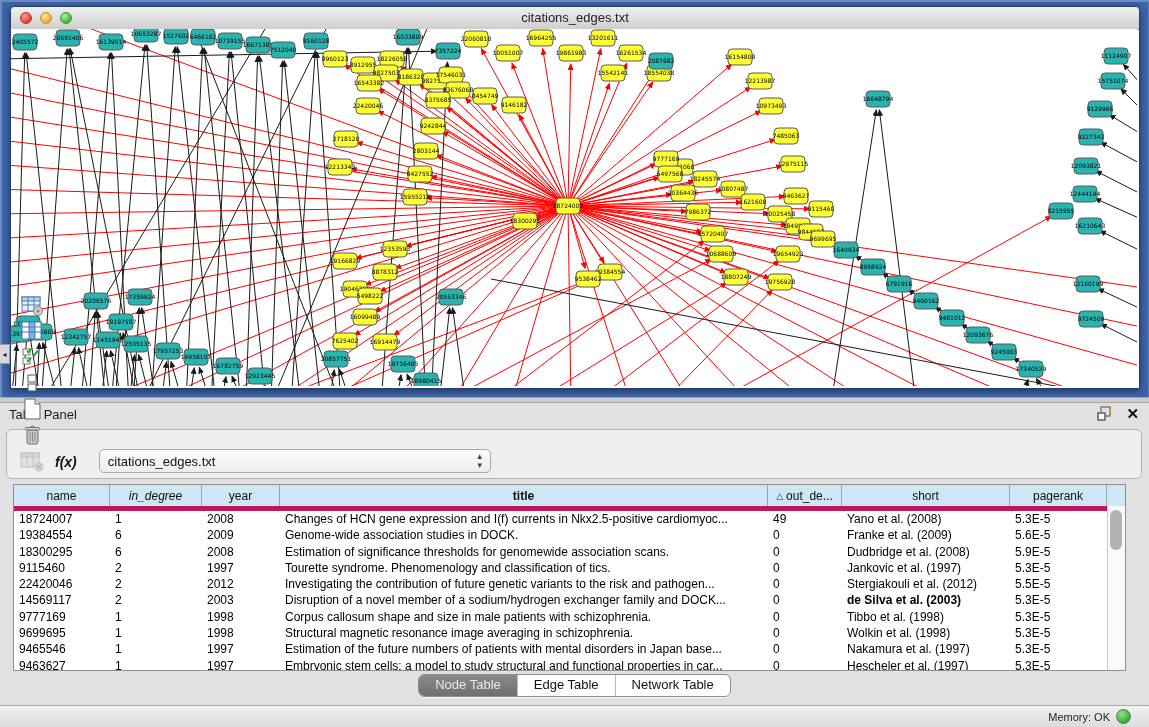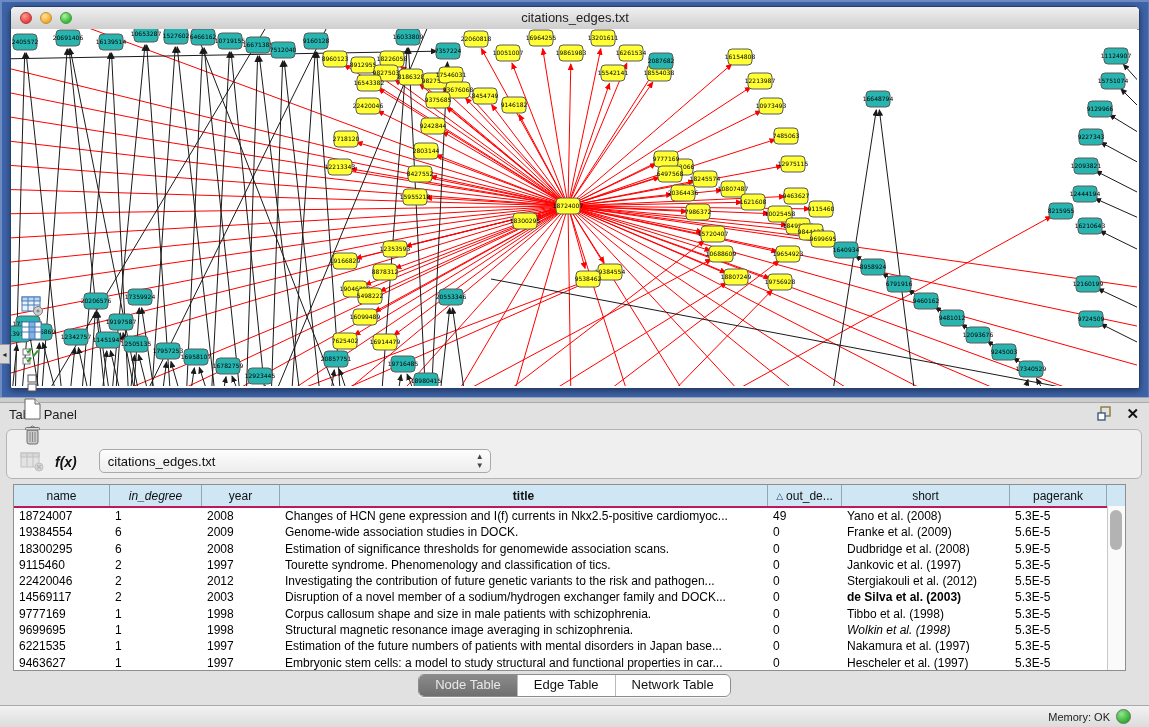--- a/index.html
+++ b/index.html
@@ -44,21 +44,21 @@
   .tbtn{width:26px;height:26px;margin-right:8px;display:flex;align-items:flex-end;justify-content:center;}
   .tbtn svg{display:block;}
   #fx-btn{font-size:14px;font-style:italic;font-weight:bold;color:#111;padding:0 6px 3px 2px;}
   #table-dropdown{width:392px;height:24px;margin-left:16px;border:1px solid #a9a9a9;border-radius:5px;
                   background:linear-gradient(#fdfdfd,#ededed);display:flex;align-items:center;
                   font-size:13px;color:#111;padding:0 8px;box-sizing:border-box;position:relative;}
   #table-dropdown .spin{position:absolute;right:6px;top:2px;font-size:8px;color:#444;line-height:9px;text-align:center;}
 
   #data-table{position:absolute;left:13px;top:81px;width:1113px;height:187px;background:#fff;
               border:1px solid #8e8e8e;box-sizing:border-box;overflow:hidden;}
-  #thead{display:flex;height:21px;background:#cfe6f4;border-bottom:2px solid #be185d;}
+  #thead{display:flex;height:21px;background:#cfe6f4;border-bottom:5px solid #be185d;}
   .th{box-sizing:border-box;border-right:1px solid #93a6b5;font-size:12px;color:#111;
       display:flex;align-items:center;justify-content:center;overflow:hidden;white-space:nowrap;}
   .th .sort{font-size:9px;margin-right:3px;color:#13406e;}
   #tbody{position:relative;}
   .tr{display:flex;height:16.3px;}
   .td{box-sizing:border-box;font-size:12px;color:#000;padding:0 2px 0 5px;overflow:hidden;
       white-space:nowrap;line-height:16px;}
   #vscroll{position:absolute;right:0;top:21px;bottom:0;width:17px;background:#fafafa;border-left:1px solid #c8c8c8;}
   #vthumb{position:absolute;left:2px;top:4px;width:12px;height:40px;border-radius:7px;background:#b3b3b3;}
 
@@ -919,25 +919,25 @@
             <div class="td" style="width: 74px;">0</div>
             <div class="td" style="width: 168px;">Tibbo et al. (1998)</div>
             <div class="td" style="width: 97px;">5.3E-5</div>
           </div>
           <div class="tr">
             <div class="td" style="width: 96px;">9699695</div>
             <div class="td" style="width: 92px;">1</div>
             <div class="td" style="width: 78px;">1998</div>
             <div class="td" style="width: 488px;">Structural magnetic resonance image averaging in schizophrenia.</div>
             <div class="td" style="width: 74px;">0</div>
-            <div class="td" style="width: 168px; font-style: italic;">Wolkin et al. (1998)</div>
+            <div class="td" style="width: 168px;">Wolkin et al. (1998)</div>
             <div class="td" style="width: 97px;">5.3E-5</div>
           </div>
           <div class="tr">
-            <div class="td" style="width: 96px;">6221535</div>
+            <div class="td" style="width: 96px;">9465546</div>
             <div class="td" style="width: 92px;">1</div>
             <div class="td" style="width: 78px;">1997</div>
             <div class="td" style="width: 488px;">Estimation of the future numbers of patients with mental disorders in Japan base...</div>
             <div class="td" style="width: 74px;">0</div>
             <div class="td" style="width: 168px;">Nakamura et al. (1997)</div>
             <div class="td" style="width: 97px;">5.3E-5</div>
           </div>
           <div class="tr">
             <div class="td" style="width: 96px;">9463627</div>
             <div class="td" style="width: 92px;">1</div>

